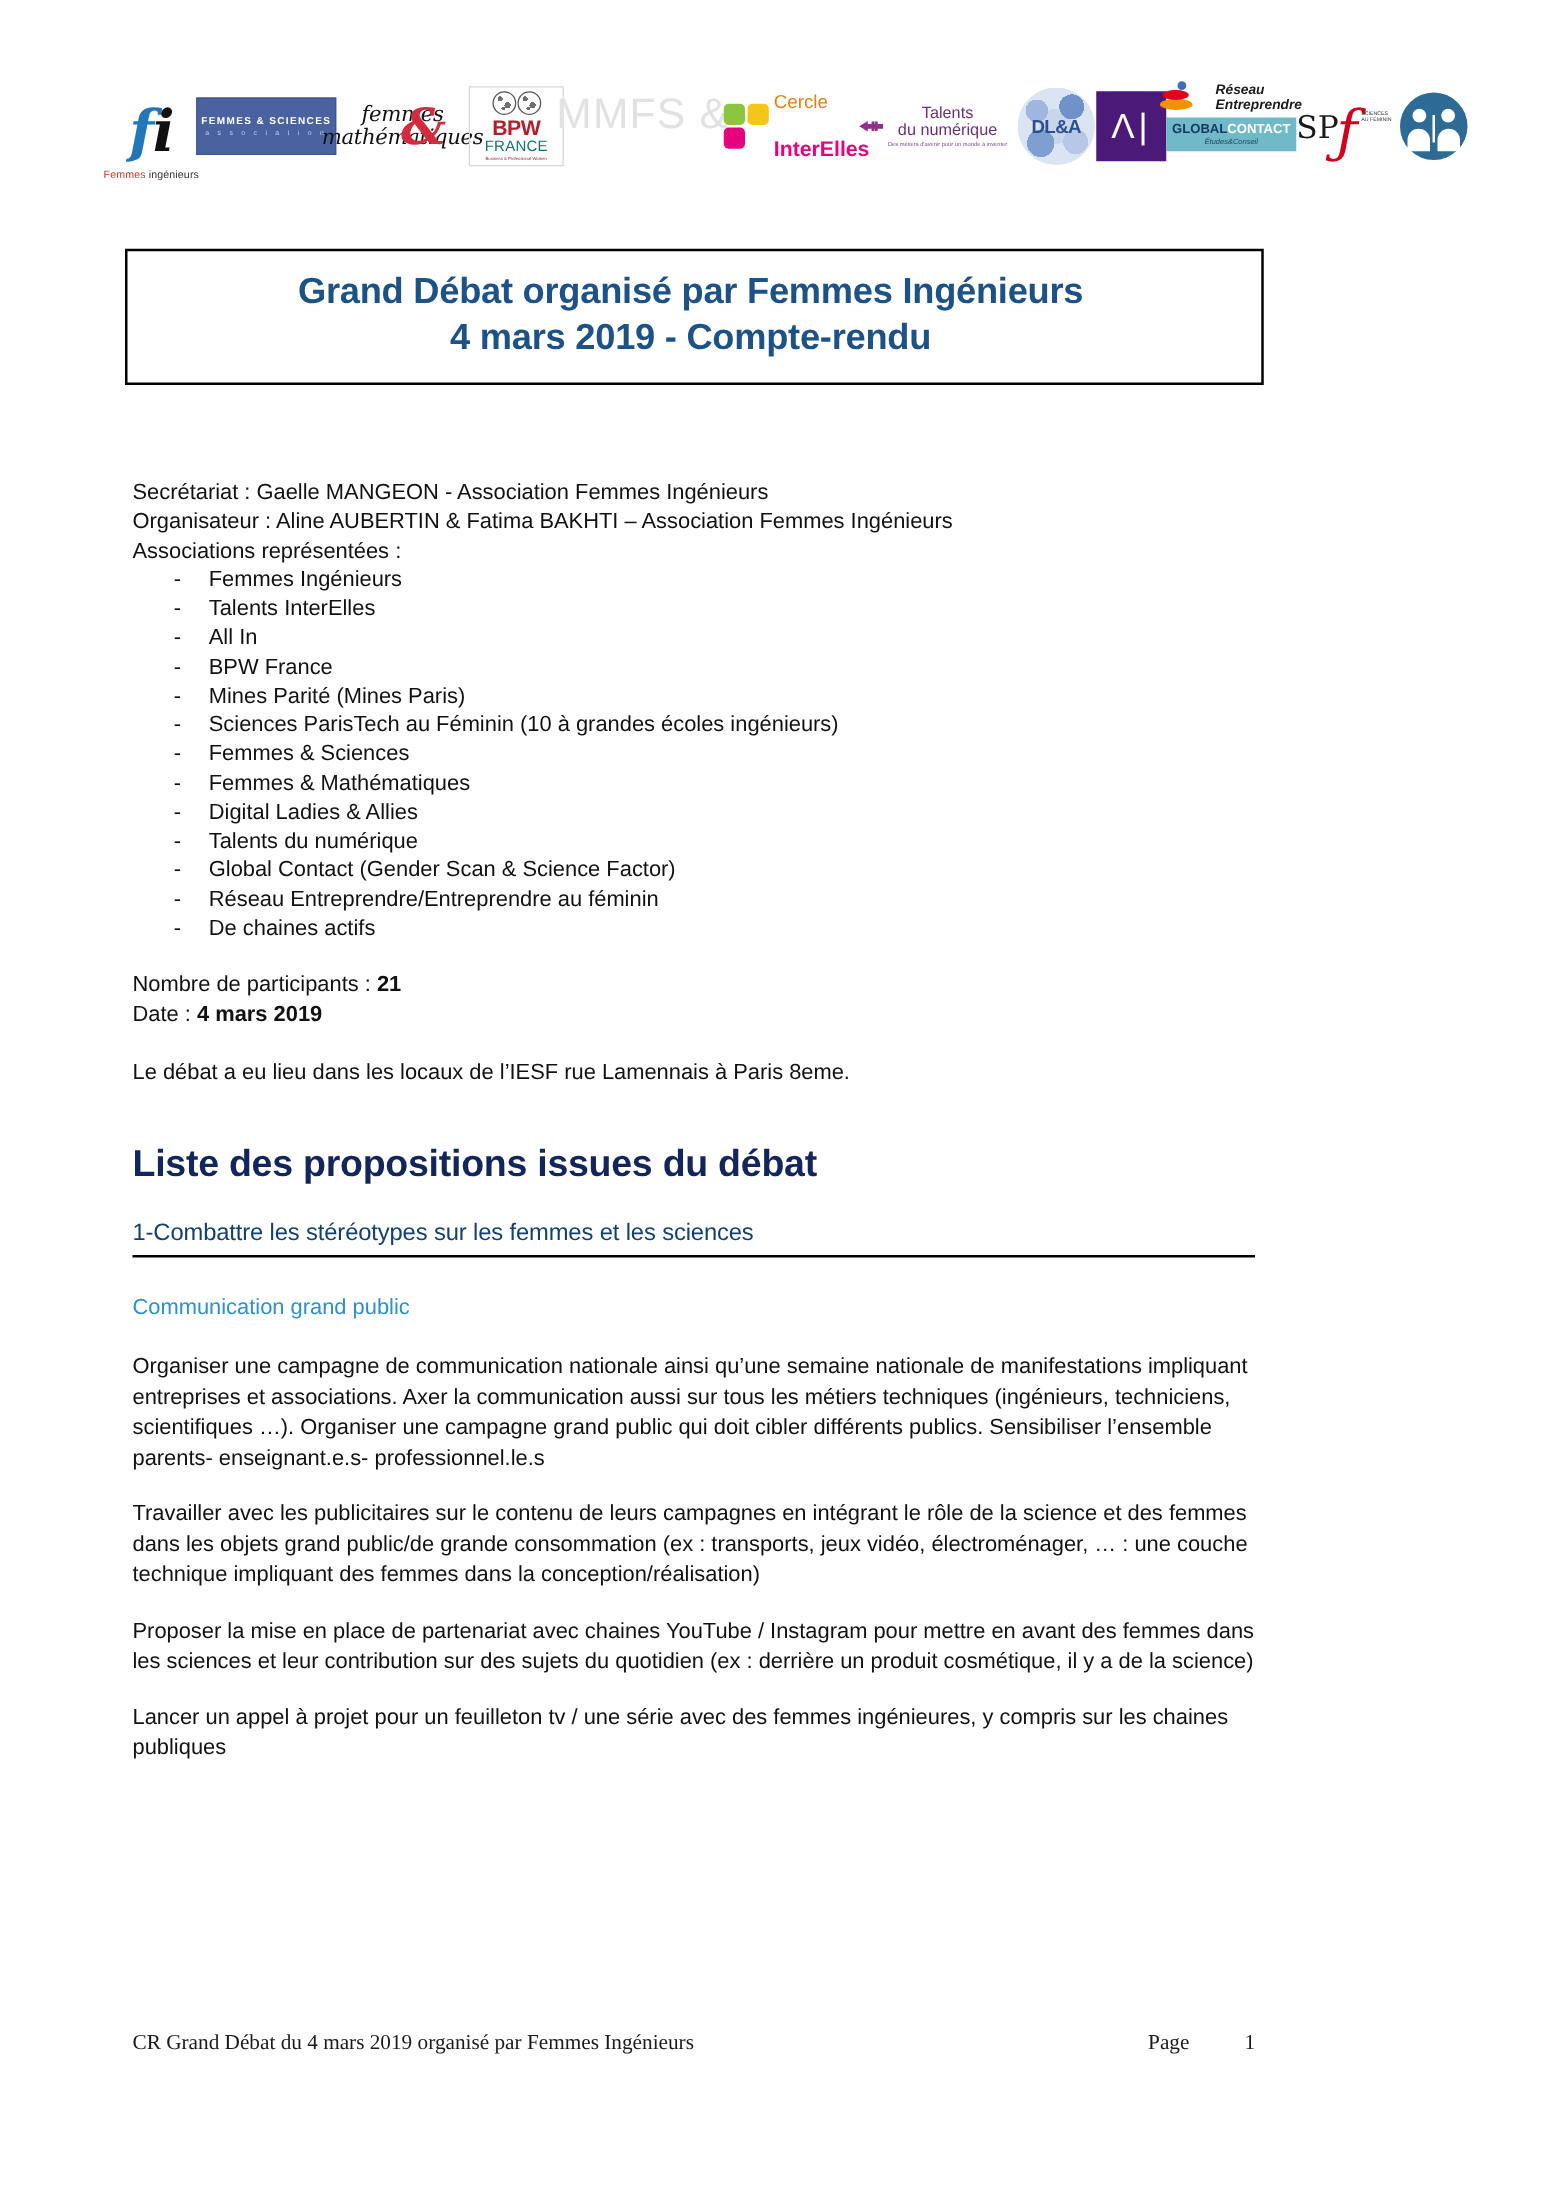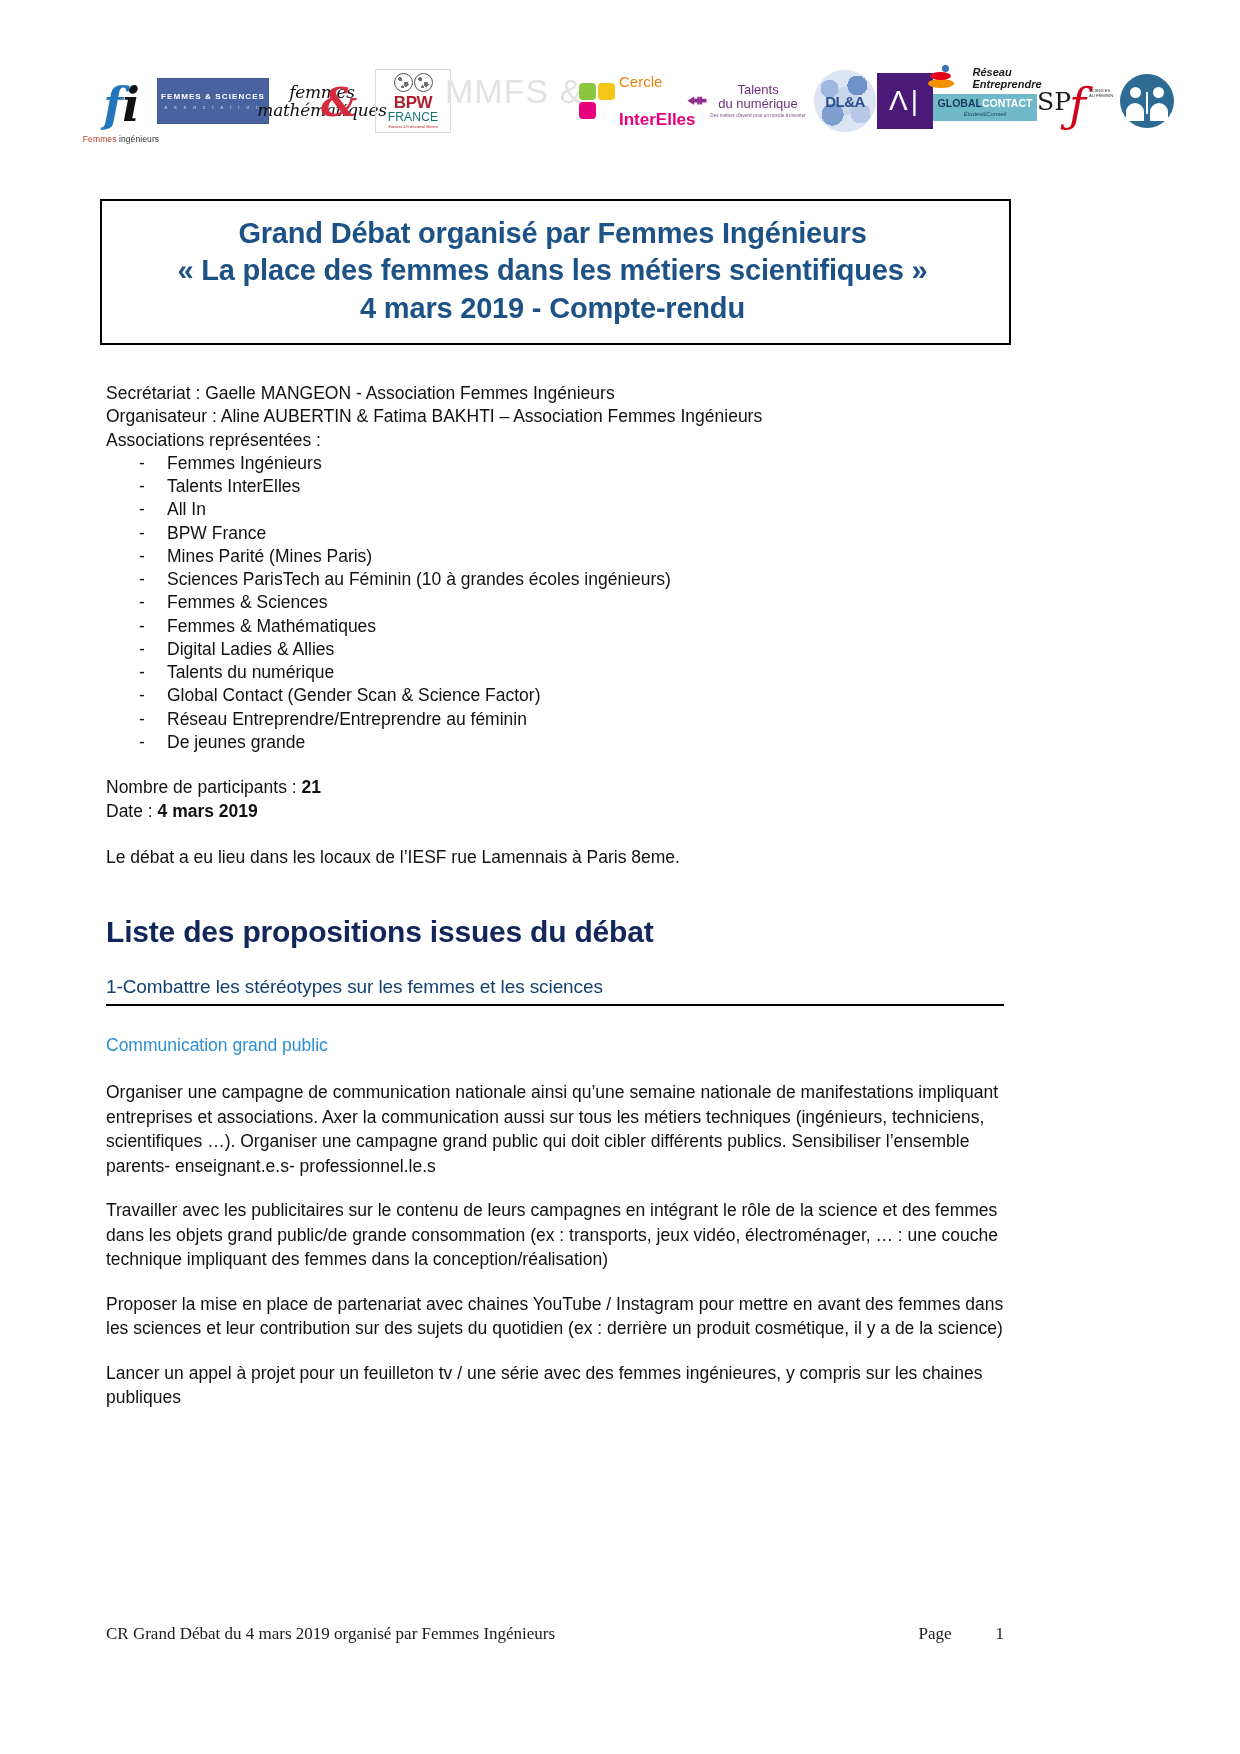--- a/index.html
+++ b/index.html
@@ -593,21 +593,20 @@
           <div class="head r"></div>
         <div class="body l"></div>
           <div class="body r"></div>
       </div>
     </div>
 
   </div>
 
   <div class="title-box">
     <div class="tline">Grand Débat organisé par Femmes Ingénieurs</div>
-    <div class="tline">« La place des femmes dans les métiers scientifiques »</div>
     <div class="tline">4 mars 2019 - Compte-rendu</div>
   </div>
 
   <div class="content">
 
     <div class="meta-line">Secrétariat : Gaelle MANGEON - Association Femmes Ingénieurs</div>
     <div class="meta-line">Organisateur : Aline AUBERTIN &amp; Fatima BAKHTI – Association Femmes Ingénieurs</div>
     <div class="meta-line">Associations représentées :</div>
 
     <ul class="assoc-list">
@@ -654,21 +653,21 @@
       <li>
           <span class="dash">-</span>
           <span class="txt">Global Contact (Gender Scan &amp; Science Factor)</span>
         </li>
       <li>
           <span class="dash">-</span>
           <span class="txt">Réseau Entreprendre/Entreprendre au féminin</span>
         </li>
       <li>
           <span class="dash">-</span>
-          <span class="txt">De jeunes grande</span>
+          <span class="txt">De chaines actifs</span>
         </li>
     </ul>
 
     <div class="spacer-md"></div>
 
     <div class="kv"><span>Nombre de participants : </span><b>21</b></div>
     <div class="kv"><span>Date : </span><b>4 mars 2019</b></div>
 
     <div class="spacer-md"></div>
 

